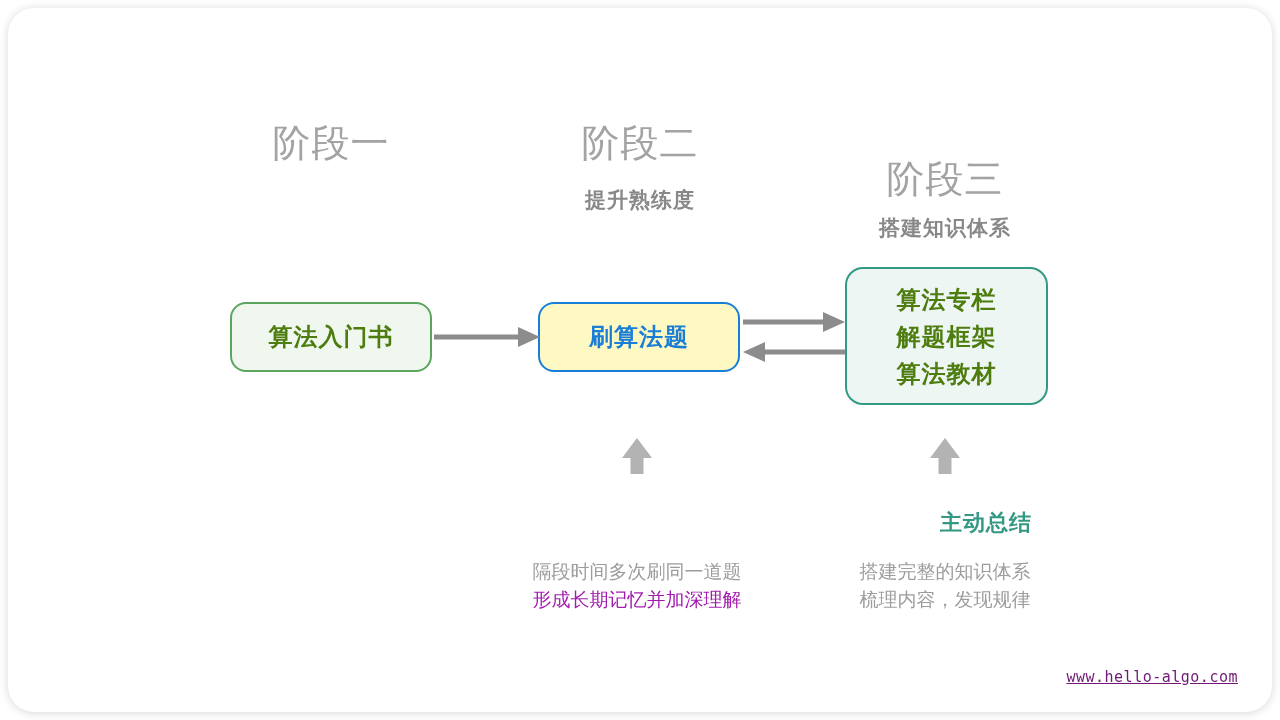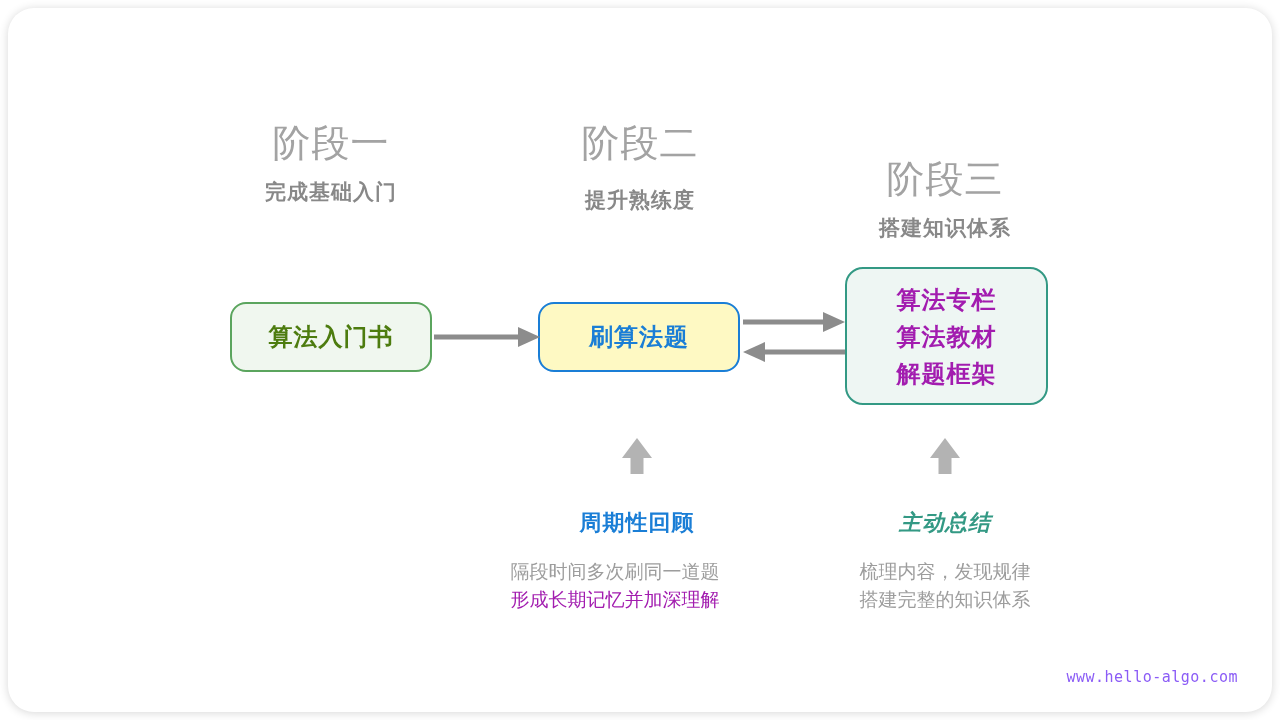--- a/index.html
+++ b/index.html
@@ -30,64 +30,63 @@
   .box-1 { left: 230px; top: 302px; width: 202px; height: 70px; }
   .box-2 { left: 538px; top: 302px; width: 202px; height: 70px; }
   .box-3 { left: 845px; top: 267px; width: 203px; height: 138px; border-radius: 18px; }
   .box-line { font-size: 24px; line-height: 37px; font-weight: 700; letter-spacing: 1px; }
   .box-1 .box-line, .box-2 .box-line { line-height: 30px; }
 
   svg.arrows { pointer-events: none; }
 
   .annotation-title { position: absolute; width: 320px; text-align: center; font-size: 22px; line-height: 26px; font-weight: 700; letter-spacing: 1px; }
   .annotation-title-1 { left: 477px; top: 510px; }
-  .annotation-title-2 { left: 785px; top: 510px; font-style: italic; }
+  .annotation-title-2 { left: 826px; top: 510px; }
 
   .annotation-desc { position: absolute; width: 360px; text-align: center; font-size: 19px; line-height: 28px; font-weight: 400; }
-  .annotation-desc-1 { left: 435px; top: 558px; }
+  .annotation-desc-1 { left: 457px; top: 558px; }
   .annotation-desc-2 { left: 765px; top: 558px; }
 
   .watermark {
     position: absolute; right: 42px; top: 668px;
     font-family: "DejaVu Sans Mono", "Liberation Mono", monospace;
     font-size: 15px; letter-spacing: 0.5px;
   }
 </style>
 </head>
 <body>
 
 <div class="canvas">
 
   <div class="card"></div>
 
   <div class="layer">
 
     <div class="stage stage-1">
       <div class="stage-title" style="color: rgb(163, 163, 163);">阶段一</div>
-      <div class="stage-subtitle" style="color: rgb(136, 136, 136);">完成基础入门</div>
     </div>
     <div class="stage stage-2">
       <div class="stage-title" style="color: rgb(163, 163, 163);">阶段二</div>
       <div class="stage-subtitle" style="color: rgb(136, 136, 136); margin-top: 27px;">提升熟练度</div>
     </div>
     <div class="stage stage-3">
       <div class="stage-title" style="color: rgb(163, 163, 163);">阶段三</div>
       <div class="stage-subtitle" style="color: rgb(136, 136, 136);">搭建知识体系</div>
     </div>
 
     <div class="box box-1" style="border-color: rgb(91, 165, 94); background: rgb(240, 247, 239); color: #4d7c0f;">
       <div class="box-line">算法入门书</div>
     </div>
     <div class="box box-2" style="border-color: rgb(26, 126, 214); background: #fef9c3; color: rgb(26, 126, 214);">
       <div class="box-line">刷算法题</div>
     </div>
-    <div class="box box-3" style="border-color: rgb(51, 153, 132); background: rgb(238, 246, 243); color: #a21caf;">
+    <div class="box box-3" style="border-color: rgb(51, 153, 132); background: rgb(238, 246, 243); color: #4d7c0f;">
       <div class="box-line">算法专栏</div>
+      <div class="box-line">解题框架</div>
       <div class="box-line">算法教材</div>
-      <div class="box-line">解题框架</div>
     </div>
 
     <svg class="layer arrows" width="1280" height="720" viewBox="0 0 1280 720">
 
       <g>
         <line x1="434" y1="337" x2="520" y2="337" stroke-width="5" stroke="#8c8c8c"></line>
         <polygon points="518,327 540,337 518,347" fill="#8c8c8c"></polygon>
       </g>
 
       <g>
@@ -98,28 +97,27 @@
       <g>
         <line x1="845" y1="352" x2="763" y2="352" stroke-width="5" stroke="#8c8c8c"></line>
         <polygon points="765,342 743,352 765,362" fill="#8c8c8c"></polygon>
       </g>
 
       <polygon points="622,458 637,438 652,458 643.5,458 643.5,474 630.5,474 630.5,458" fill="#b3b3b3"></polygon>
 
       <polygon points="930,458 945,438 960,458 951.5,458 951.5,474 938.5,474 938.5,458" fill="#b3b3b3"></polygon>
     </svg>
 
-    <div class="annotation-title annotation-title-1" style="color: rgb(26, 126, 214);">周期性回顾</div>
     <div class="annotation-desc annotation-desc-1">
       <div style="color: rgb(157, 157, 157);">隔段时间多次刷同一道题</div>
       <div style="color: #a21caf;">形成长期记忆并加深理解</div>
     </div>
 
     <div class="annotation-title annotation-title-2" style="color: rgb(51, 153, 132);">主动总结</div>
     <div class="annotation-desc annotation-desc-2">
+      <div style="color: rgb(157, 157, 157);">搭建完整的知识体系</div>
       <div style="color: rgb(157, 157, 157);">梳理内容，发现规律</div>
-      <div style="color: rgb(157, 157, 157);">搭建完整的知识体系</div>
     </div>
 
-    <div class="watermark" style="color: #8b5cf6;">www.hello-algo.com</div>
+    <div class="watermark" style="color: #701a75; text-decoration: underline;">www.hello-algo.com</div>
 
   </div>
 </div>
 
 </body></html>

